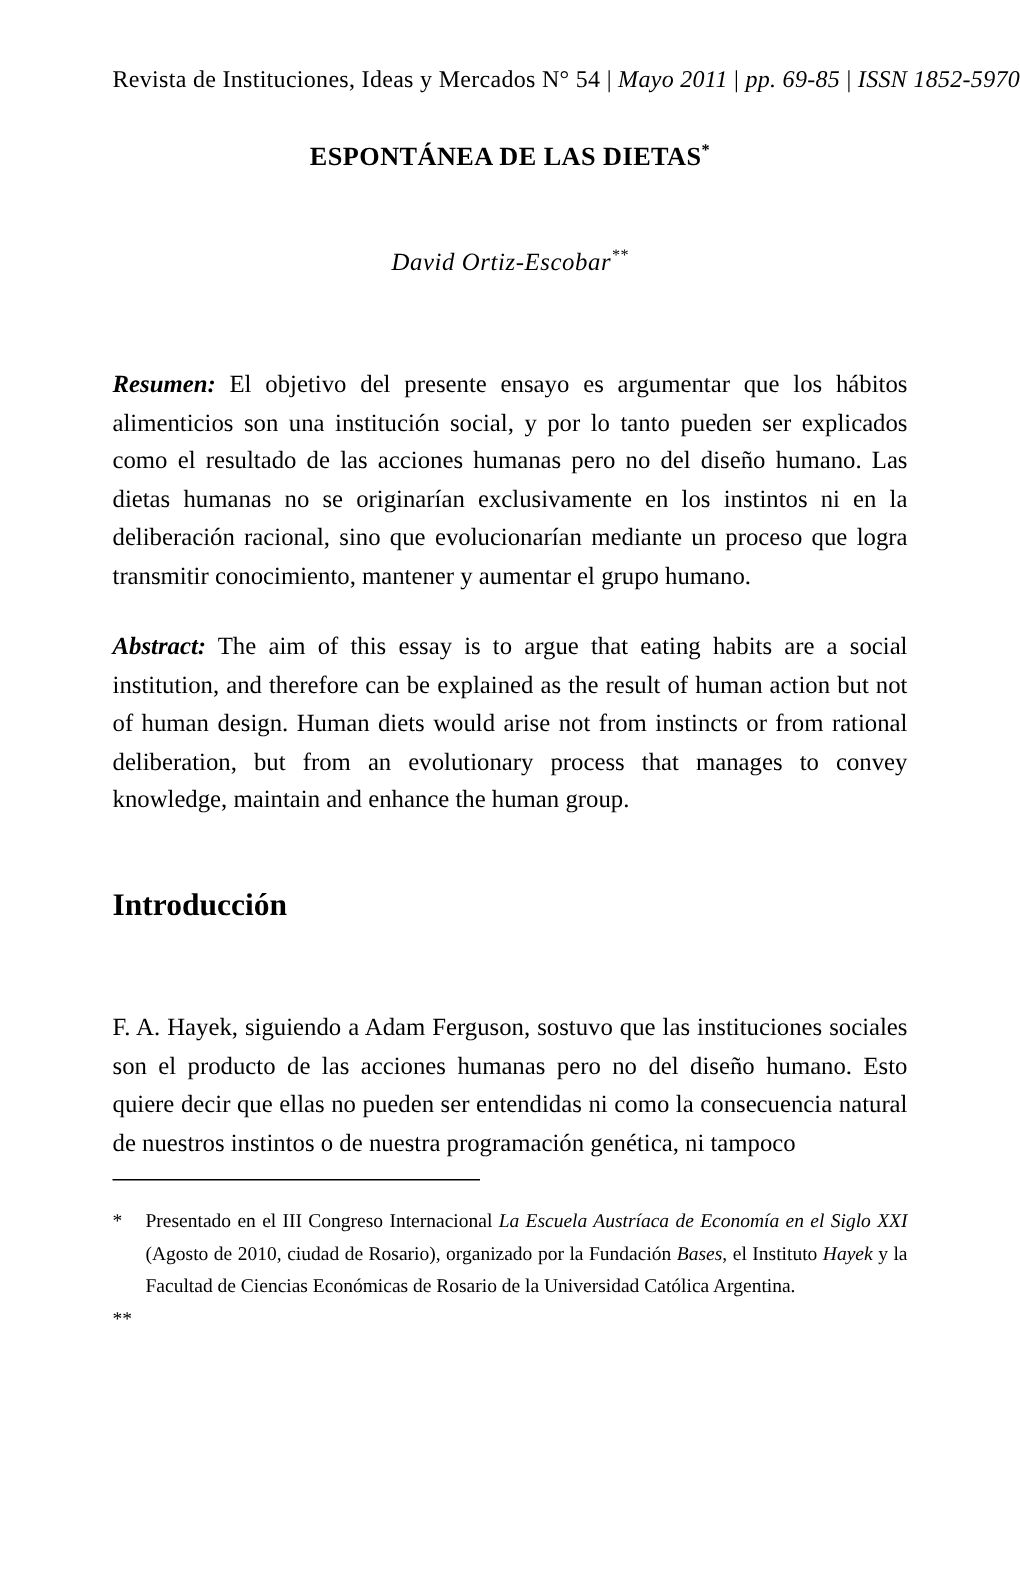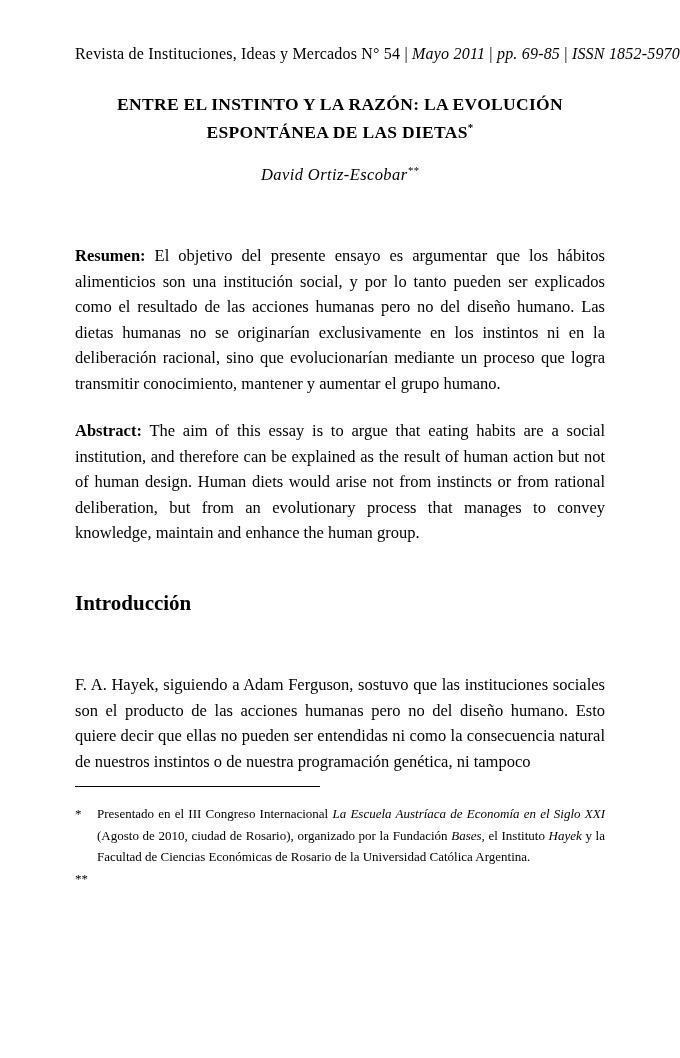--- a/index.html
+++ b/index.html
@@ -88,30 +88,29 @@
     position: relative;
     padding-left: 22px;
   }
   .footnote-marker {
     position: absolute;
     left: 0;
     top: 0;
     text-align: left;
   }
 
-  .seg-bold { font-weight: bold; }
+  .seg-bold { font-weight: bold; font-style: italic; }
   .seg-italic { font-style: italic; }
 </style>
 </head>
 <body>
 
 <div class="abs content-x journal-header"><span>Revista de Instituciones, Ideas y Mercados N° 54 </span><span>| </span><span class="seg-italic">Mayo 2011</span><span> | </span><span class="seg-italic">pp. 69-85</span><span> | </span><span class="seg-italic">ISSN 1852-5970</span></div>
 
 <div class="abs content-x paper-title">
-  <div>ENTRE EL INSTINTO Y LA RAZÓN: LA EVOLUCIÓN</div>
   <div><span>ESPONTÁNEA DE LAS DIETAS</span><sup>*</sup></div>
 </div>
 
 <div class="abs content-x author-byline"><span>David Ortiz-Escobar</span><sup>**</sup></div>
 
 <div class="abs content-x body-para resumen-para"><span class="seg-bold">Resumen:</span><span> El objetivo del presente ensayo es argumentar que los hábitos alimenticios son una institución social, y por lo tanto pueden ser explicados como el resultado de las acciones humanas pero no del diseño humano. Las dietas humanas no se originarían exclusivamente en los instintos ni en la deliberación racional, sino que evolucionarían mediante un proceso que logra transmitir conocimiento, mantener y aumentar el grupo humano.</span></div>
 
 <div class="abs content-x body-para abstract-para"><span class="seg-bold">Abstract:</span><span> The aim of this essay is to argue that eating habits are a social institution, and therefore can be explained as the result of human action but not of human design. Human diets would arise not from instincts or from rational deliberation, but from an evolutionary process that manages to convey knowledge, maintain and enhance the human group.</span></div>
 
 <div class="abs content-x section-heading">Introducción</div>

